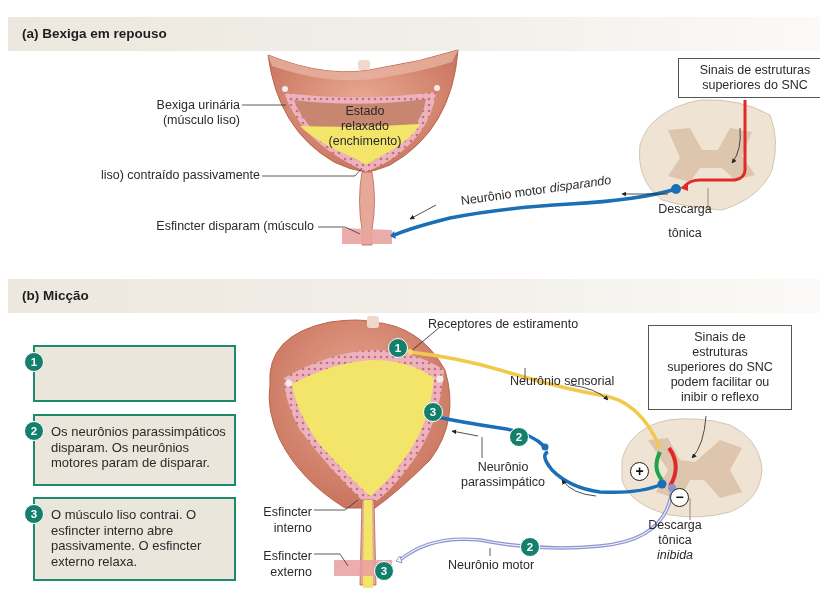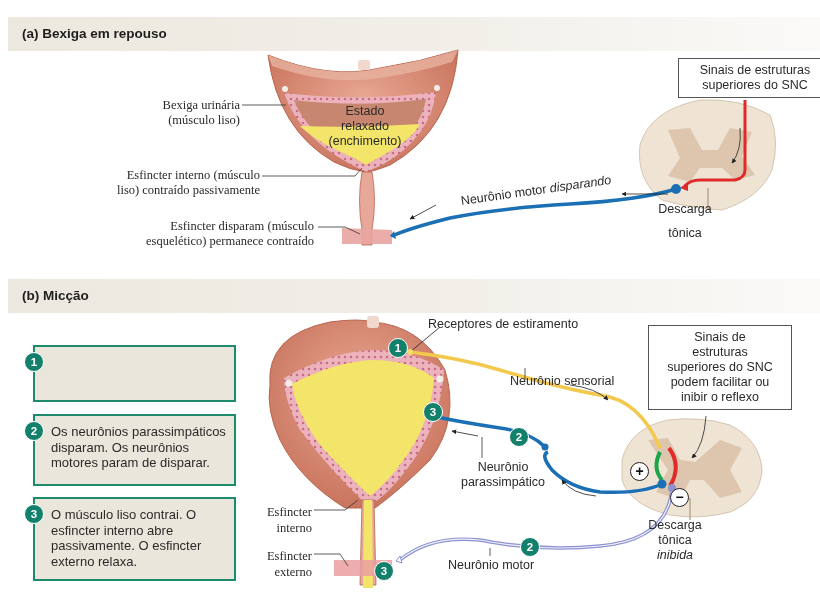--- a/index.html
+++ b/index.html
@@ -5,21 +5,21 @@
   html, body { margin: 0; padding: 0; background: #ffffff; }
   body { width: 820px; height: 593px; position: relative; overflow: hidden;
          font-family: "Liberation Sans", sans-serif; color: #222; }
   .hdr { position: absolute; left: 8px; width: 812px; height: 34px;
          background: linear-gradient(to right, #ece8df 0%, #f2efe9 55%, #fbfaf8 100%); }
   .hdr span { position: absolute; left: 14px; top: 9px; font-weight: bold; font-size: 13.5px; color: #1e1e1e; }
   #hdr-a { top: 17px; }
   #hdr-b { top: 279px; }
   svg#art { position: absolute; left: 0; top: 0; }
   .lbl { position: absolute; font-size: 12.5px; line-height: 15px; color: #2a2a2a; white-space: nowrap; }
-  .r { text-align: right; font-family: Liberation Serif, serif; }
+  .r { text-align: right; }
   .c { text-align: center; }
   .box { position: absolute; border: 1px solid #555; background: #fff; font-size: 12.5px; line-height: 15px;
          text-align: center; padding: 4px 16px; color: #2a2a2a; }
   .step { position: absolute; left: 33px; width: 203px; background: #ebe6db; border: 2px solid #1d8a6c;
           box-sizing: border-box; font-size: 13px; line-height: 15.5px; color: #2a2a2a; padding: 8px 6px 6px 16px; }
   .badge { position: absolute; width: 18px; height: 18px; border-radius: 50%; background: #12806a; color: #fff;
            font-weight: bold; font-size: 11.5px; line-height: 18px; text-align: center; border: 1px solid #fff; }
   .step .badge { left: -11px; top: 5px; }
   .sign { position: absolute; width: 17px; height: 17px; border-radius: 50%; background: #fff; border: 1.5px solid #222;
           font-weight: bold; font-size: 14px; line-height: 16px; text-align: center; color: #111; }
@@ -140,26 +140,24 @@
 <div class="lbl r" style="left:130px; top:98px; width:110px;">
   <div>Bexiga urinária</div>
   <div>(músculo liso)</div>
 </div>
 <div class="lbl c" style="left:320px; top:104px; width:90px;text-align:center;">
   <div>Estado</div>
   <div>relaxado</div>
   <div>(enchimento)</div>
 </div>
 <div class="lbl r" style="left:90px; top:168px; width:170px;">
-  <div>Esfincter interno (músculo</div>
   <div>liso) contraído passivamente</div>
 </div>
 <div class="lbl r" style="left:100px; top:219px; width:214px;">
   <div>Esfincter disparam (músculo</div>
-  <div>esquelético) permanece contraído</div>
 </div>
 <div class="lbl" style="left:460px; top:194px; transform:rotate(-8deg); transform-origin:left top;">
   <span>Neurônio motor </span><i>disparando</i>
 </div>
 <div class="box" style="left:678px; top:58px; width:120px;">
   <div>Sinais de estruturas</div>
   <div>superiores do SNC</div>
 </div>
 <div class="lbl c" style="left:640px; top:197px; width:90px; line-height:24px;">
   <div>Descarga</div>

